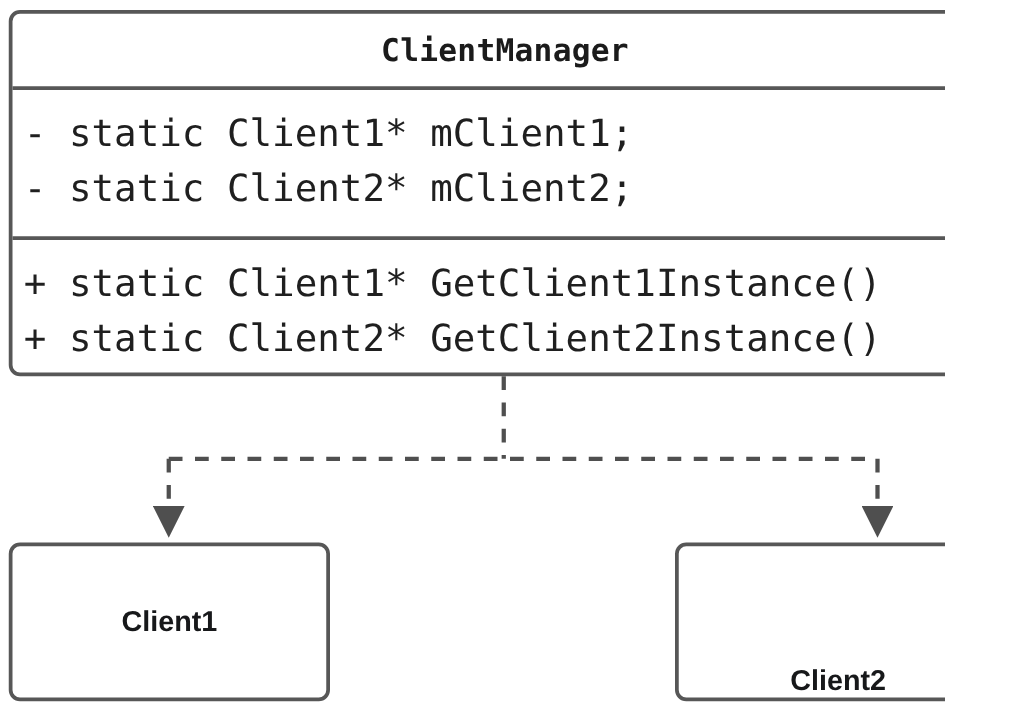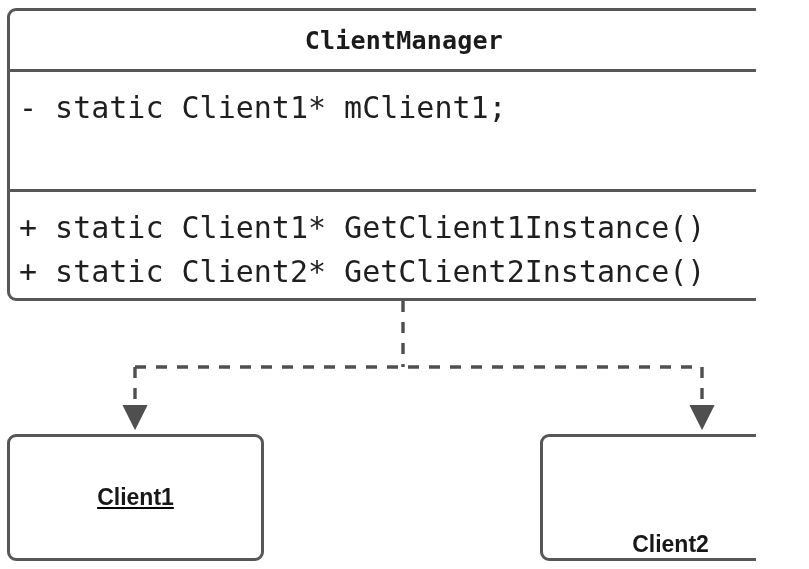--- a/index.html
+++ b/index.html
@@ -84,21 +84,20 @@
     background: #ffffff;
     display: flex;
     align-items: center;
     justify-content: center;
   }
   #client1-box {
     left: 7px;
     top: 434px;
     width: 257px;
     height: 127px;
-    text-decoration: underline;
   }
   #client2-box {
     left: 540px;
     top: 434px;
     width: 261px;
     height: 127px;
     align-items: flex-end;
   }
   .client-label {
     font-family: "Liberation Sans", sans-serif;
@@ -130,20 +129,21 @@
   </svg>
 
   <div class="class-box">
 
     <div class="class-title-compartment">
       <span class="class-title">ClientManager</span>
     </div>
 
     <div class="class-compartment attributes-compartment">
       <div class="member-line">- static Client1* mClient1;</div>
+      <div class="member-line">- static Client2* mClient2;</div>
     </div>
 
     <div class="class-compartment methods-compartment">
       <div class="member-line">+ static Client1* GetClient1Instance()</div>
       <div class="member-line">+ static Client2* GetClient2Instance()</div>
     </div>
 
   </div>
 
   <div id="client1-box" class="client-box">

